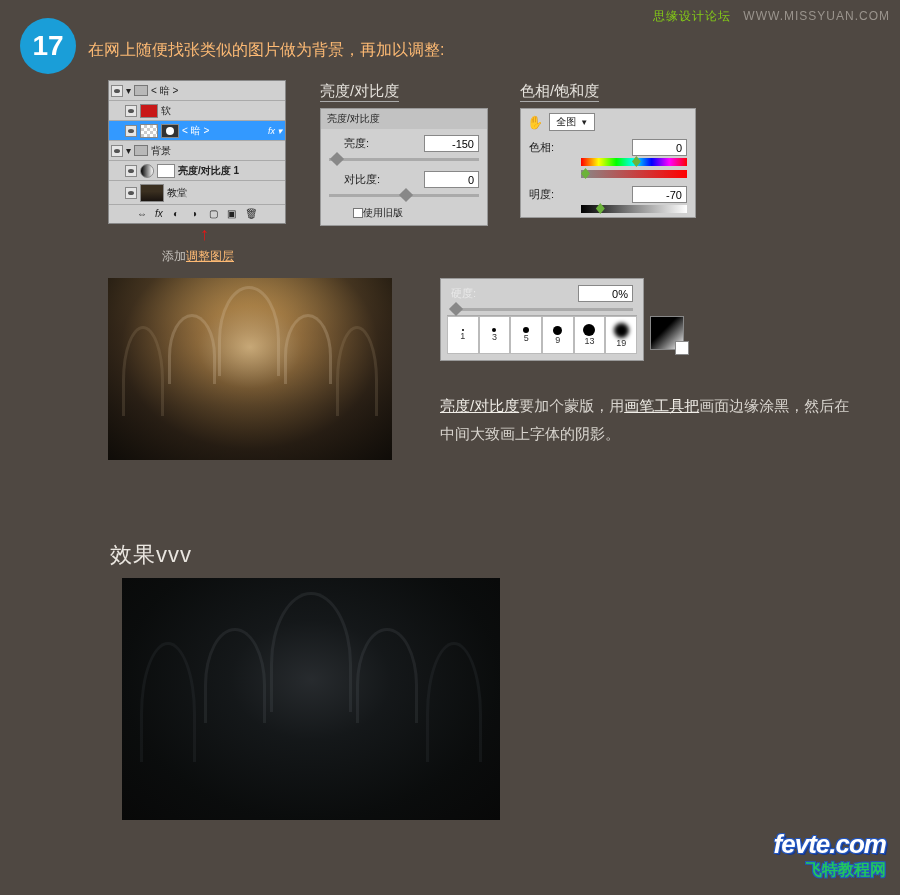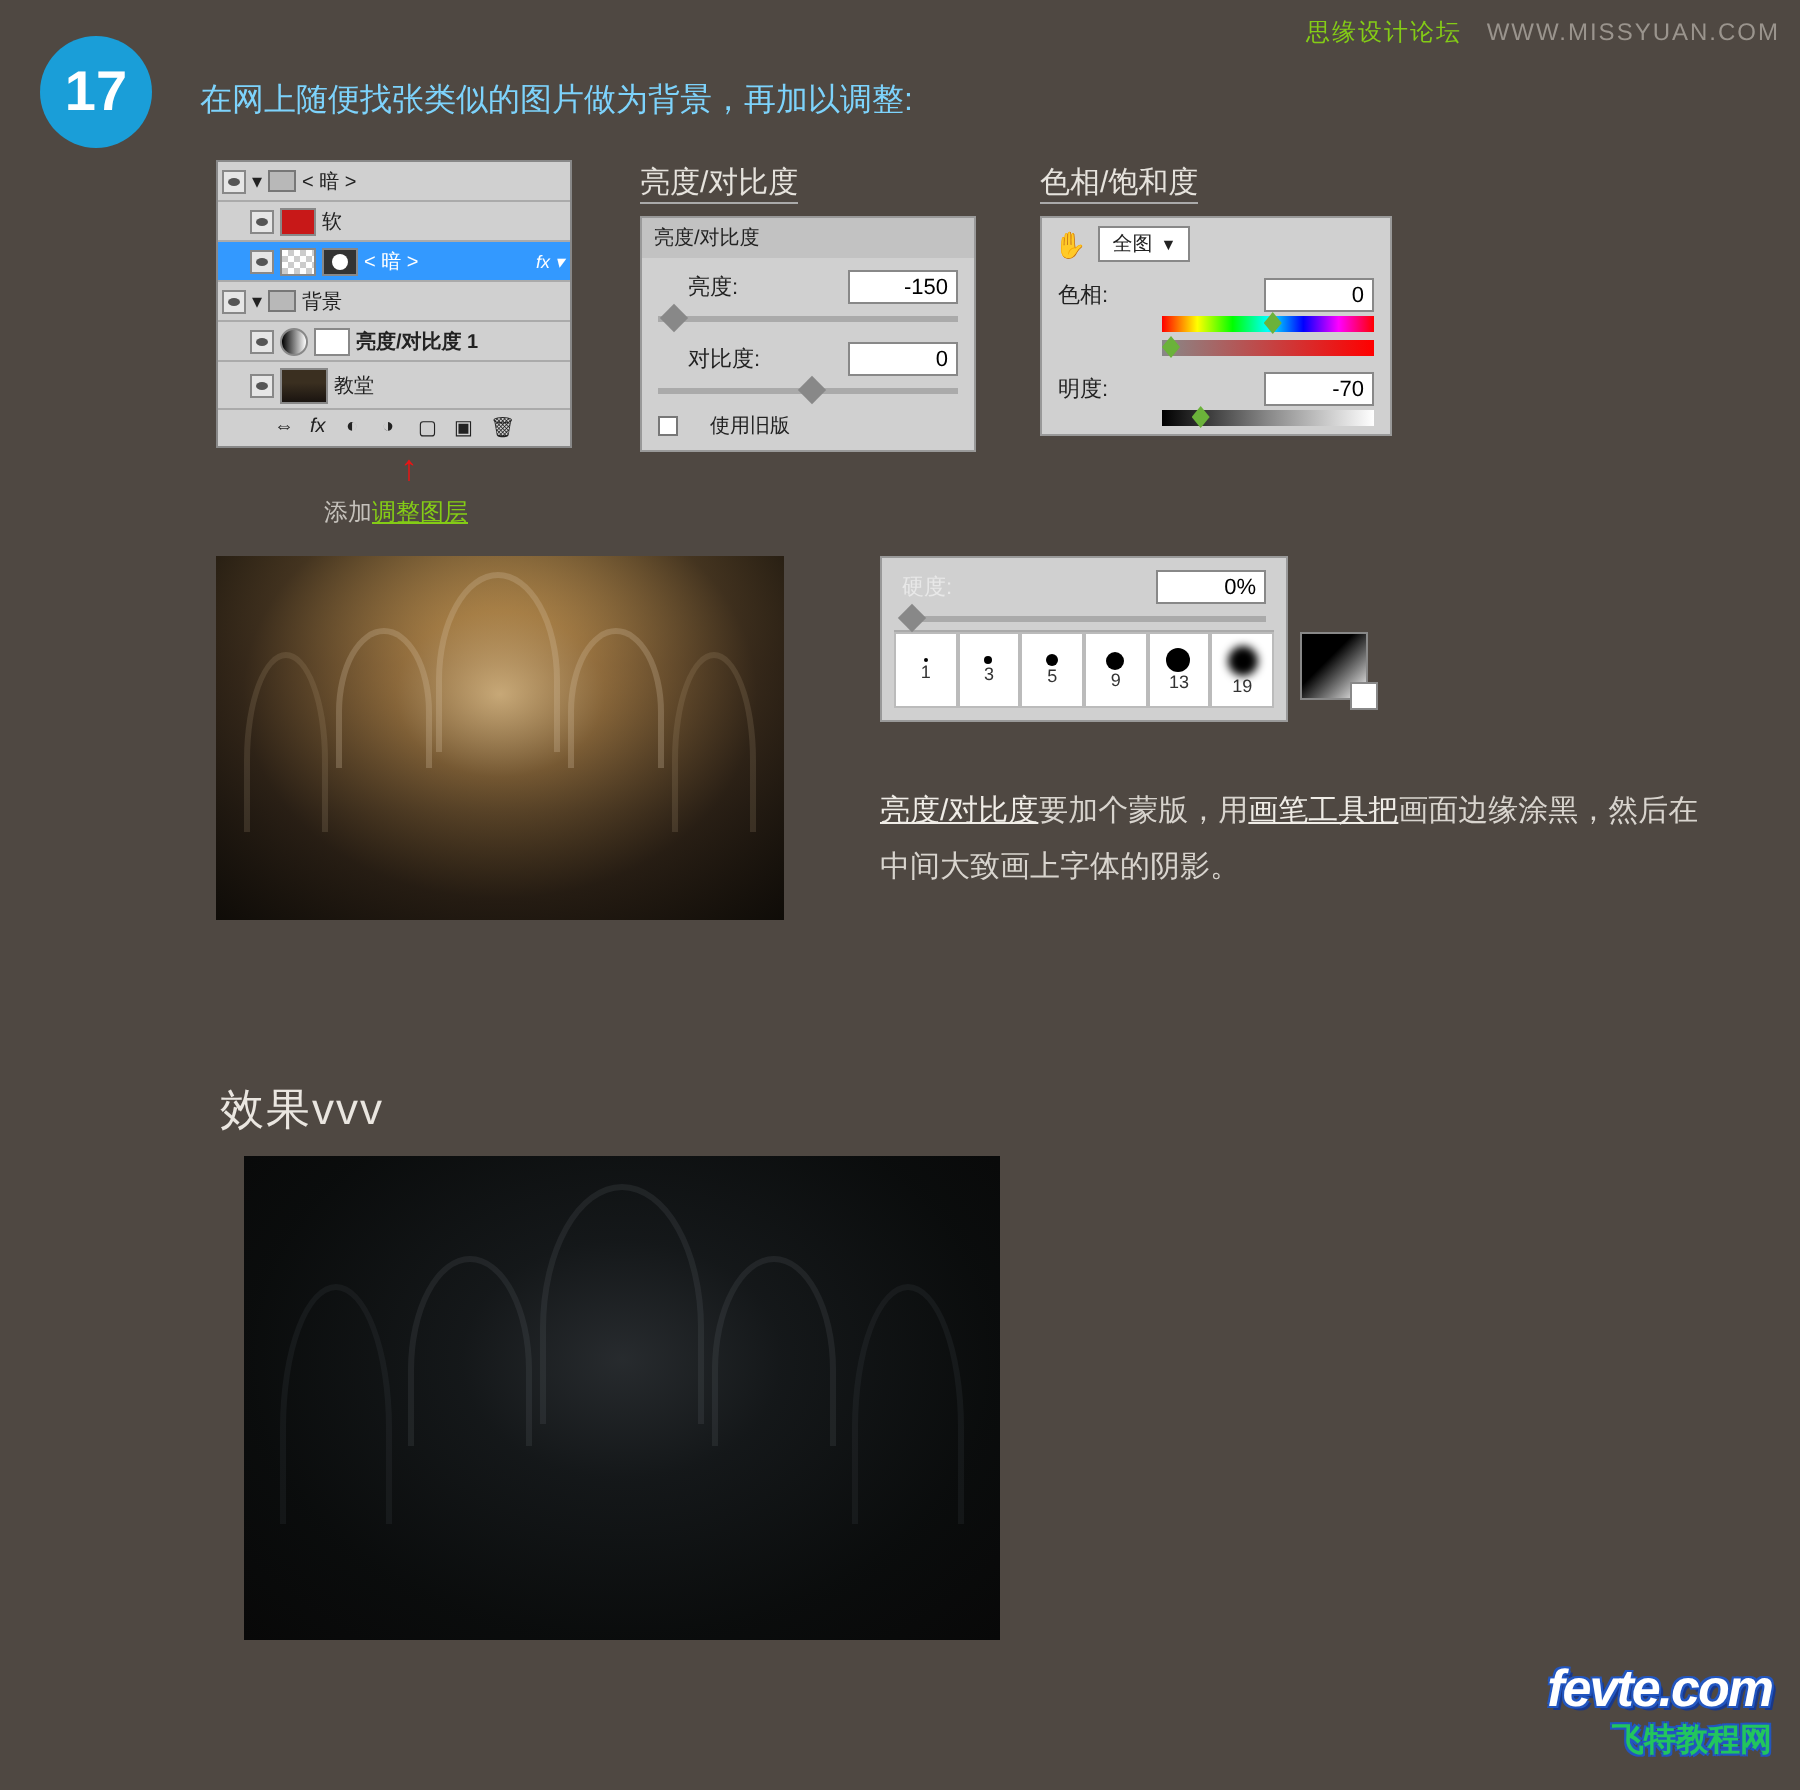--- a/index.html
+++ b/index.html
@@ -31,24 +31,24 @@
       background: #1a9ed8;
       color: #fff;
       font-size: 28px;
       font-weight: bold;
       display: flex;
       align-items: center;
       justify-content: center;
     }
     .step-text {
       position: absolute;
-      left: 100px;
+      left: 88px;
       top: 40px;
       font-size: 16px;
-      color: #7dd3fc;
+      color: #fdba74;
     }
     .layers-panel {
       position: absolute;
       left: 108px;
       top: 80px;
       width: 178px;
       background: #cccccc;
       font-size: 10px;
       color: #222;
       border: 1px solid #888;
@@ -94,21 +94,21 @@
       color: #e81515;
       font-size: 18px;
     }
     .add-adj-label {
       position: absolute;
       left: 162px;
       top: 248px;
       font-size: 12px;
       color: #c5c1bb;
     }
-    .add-adj-label .u { text-decoration: underline; color: #84cc16;}
+    .add-adj-label .u { text-decoration: underline; color: #fdba74;}
 
     .panel-title {
       font-size: 15px;
       color: #e6e3dd;
       border-bottom: 1px solid #aaa;
       display: inline-block;
       margin-bottom: 6px;
     }
 
     .brightness-block { position: absolute; left: 320px; top: 82px; width: 168px; }
@@ -137,21 +137,21 @@
       position: relative;
     }
     .slider-thumb {
       position: absolute;
       top: -4px;
       width: 10px;
       height: 10px;
       background: #888;
       transform: rotate(45deg);
     }
-    .checkbox-row { padding: 5px 8px; font-size: 10px; display:flex; align-items:center; gap:16px;}
+    .checkbox-row { padding: 5px 8px; font-size: 10px; display:flex; align-items:center; gap:0;margin-left:24px;}
     .checkbox-row .cb { width:10px; height:10px; border:1px solid #777; background:#fff;}
 
     .hue-block { position: absolute; left: 520px; top: 82px; width: 176px; }
     .hue-top { display:flex; align-items:center; gap:6px; padding:4px 6px;}
     .hue-top .hand { font-size:13px;}
     .select-box { background:#fff; border:1px solid #888; padding:1px 6px; font-size:10px; display:flex; align-items:center; gap:4px;}
     .select-box::after{ content:"▼"; font-size:8px;}
     .hue-slider {
       margin: 0 8px 4px 60px;
       height: 8px;

